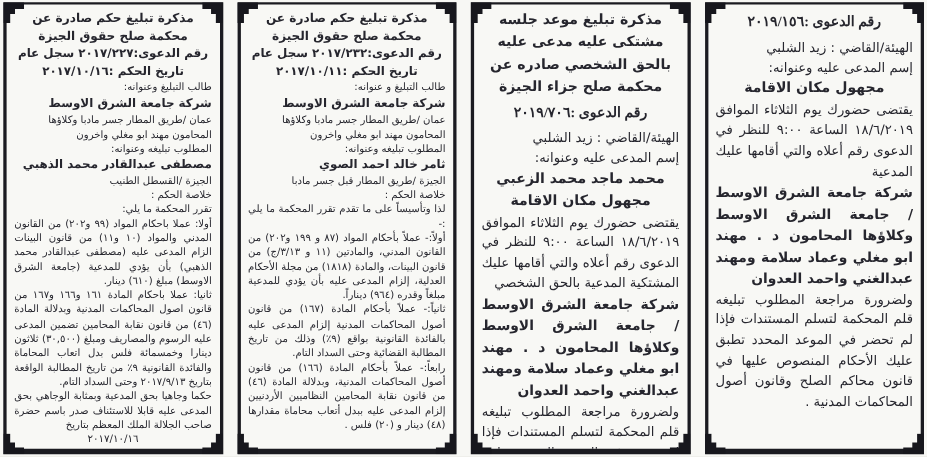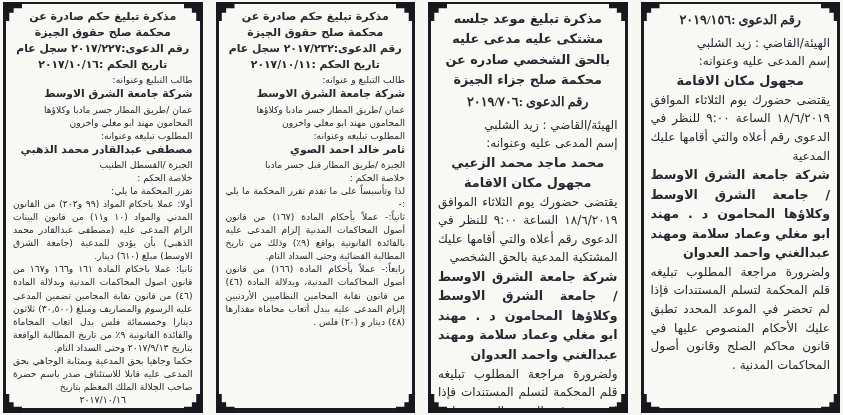--- a/index.html
+++ b/index.html
@@ -109,20 +109,21 @@
           <p class="ln num">رقم الدعوى:٢٠١٧/٢٣٢ سجل عام</p>
           <p class="ln num">تاريخ الحكم :٢٠١٧/١٠/١١</p>
           <p class="ln label">طالب التبليغ و عنوانه:</p>
           <p class="ln name">شركة جامعة الشرق الاوسط</p>
           <p class="ln label">عمان /طريق المطار جسر مادبا وكلاؤها المحامون مهند ابو مغلي واخرون</p>
           <p class="ln label">المطلوب تبليغه وعنوانه:</p>
           <p class="ln name">ثامر خالد احمد الصوي</p>
           <p class="ln label">الجيزة /طريق المطار قبل جسر مادبا</p>
           <p class="ln label">خلاصة الحكم :</p>
           <p class="ln body">لذا وتأسيساً على ما تقدم تقرر المحكمة ما يلي :-</p>
+          <p class="ln body">أولاً:- عملاً بأحكام المواد (٨٧ و ١٩٩ و٢٠٢) من القانون المدني، والمادتين (١١ و ٣/١٣/ج) من قانون البينات، والمادة (١٨١٨) من مجلة الأحكام العدلية، إلزام المدعى عليه بأن يؤدي للمدعية مبلغاً وقدره (٩٦٤) ديناراً.</p>
           <p class="ln body">ثانياً:- عملاً بأحكام المادة (١٦٧) من قانون أصول المحاكمات المدنية إلزام المدعى عليه بالفائدة القانونية بواقع (٩٪) وذلك من تاريخ المطالبة القضائية وحتى السداد التام.</p>
           <p class="ln body">رابعاً:- عملاً بأحكام المادة (١٦٦) من قانون أصول المحاكمات المدنية، وبدلالة المادة (٤٦) من قانون نقابة المحامين النظاميين الأردنيين إلزام المدعى عليه ببدل أتعاب محاماة مقدارها (٤٨) دينار و (٢٠) فلس .</p>
         </div>
       </article>
       <article class="notice small" dir="rtl">
         <div class="corner tl"></div>
         <div class="corner tr"></div>
         <div class="corner bl"></div>
         <div class="corner br"></div>
         <div class="inner">

